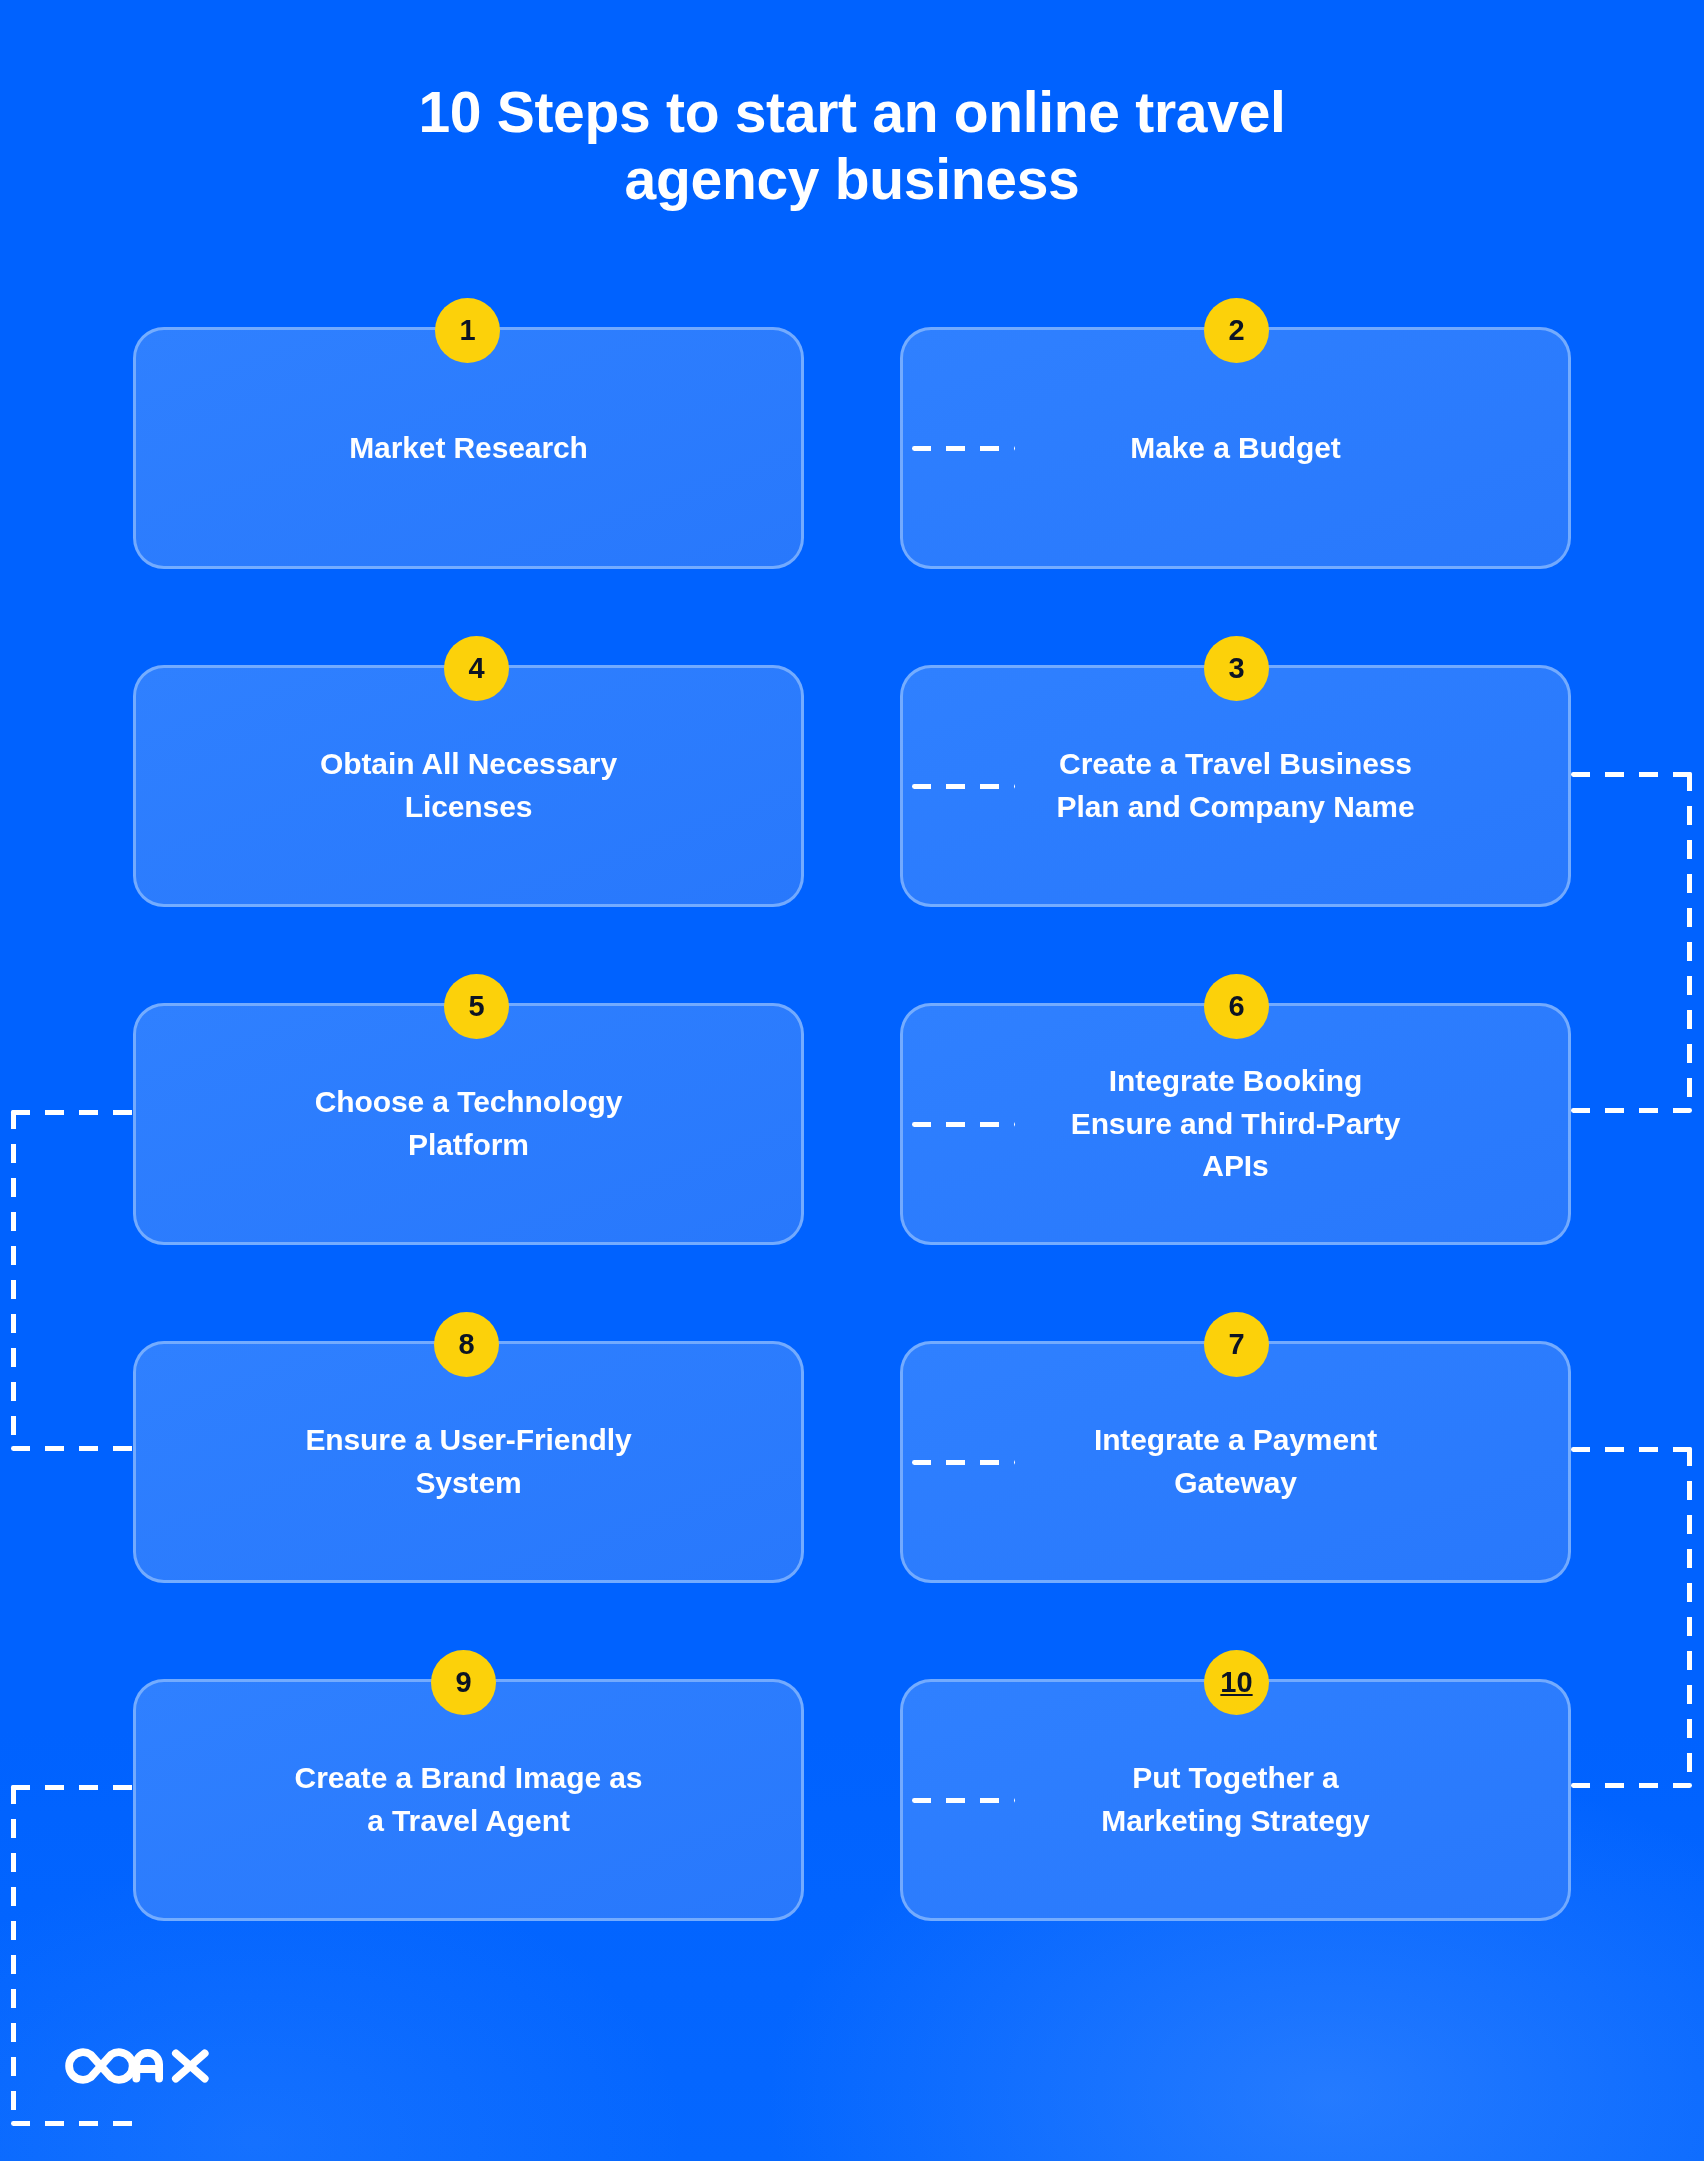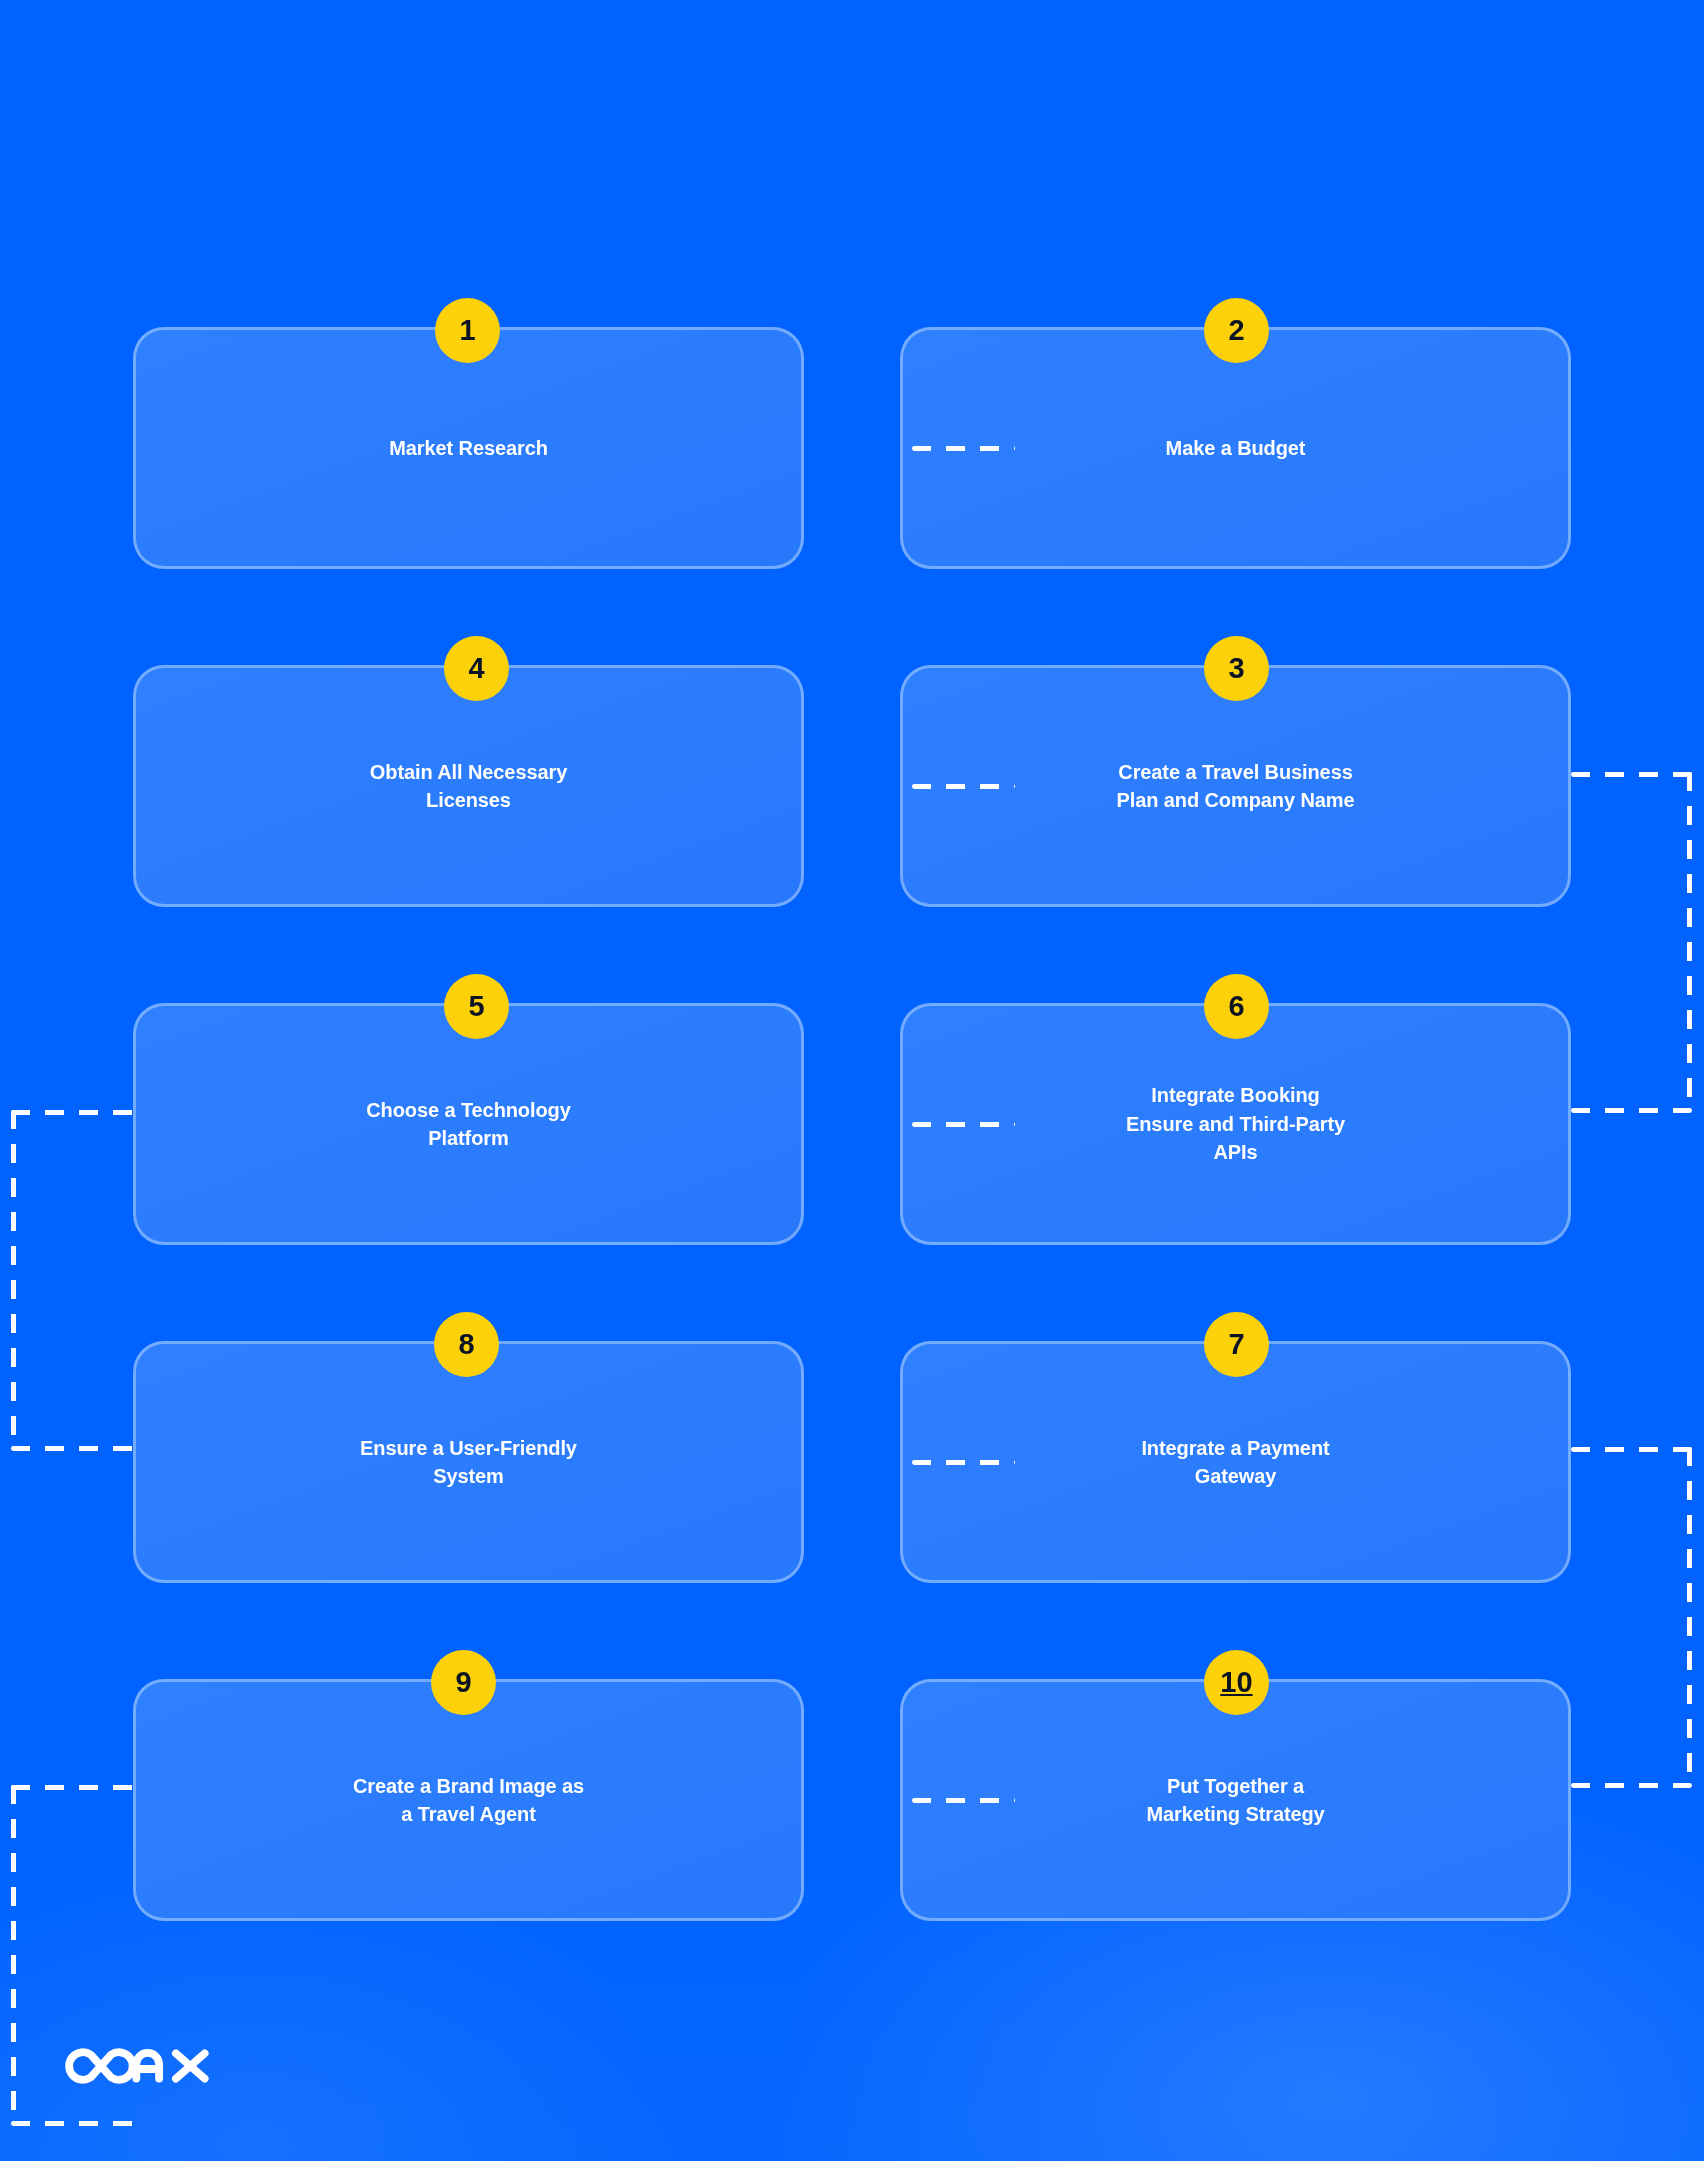--- a/index.html
+++ b/index.html
@@ -56,21 +56,21 @@
     border-radius: 31px;
     background: linear-gradient(160deg, #2f80ff 0%, #2878fc 100%);
     border: 3px solid rgba(160,200,255,0.62);
     box-sizing: border-box;
     display: flex;
     align-items: center;
     justify-content: center;
   }
   .card-label {
     color: #ffffff;
-    font-size: 20px;
+    font-size: 30px;
     font-weight: bold;
     line-height: 1.42;
     text-align: center;
     letter-spacing: -0.1px;
     padding: 0 42px;
     white-space: pre-line;
   }
 
   
   .badge {
@@ -157,20 +157,24 @@
     bottom: 68px;
     width: 181px;
     height: 54px;
   }
 </style>
 </head>
 <body>
 
 <div class="page">
 
+  <div class="title">
+    <span class="ln">10 Steps to start an online travel</span>
+    <span class="ln">agency business</span>
+  </div>
 
   <div class="grid">
 
     <div class="row">
       <div class="dash-h conn-mid-1"></div>
       <div class="card">
         <div class="badge c1">1</div>
         <div class="card-label">Market Research</div>
       </div>
       <div class="card">

